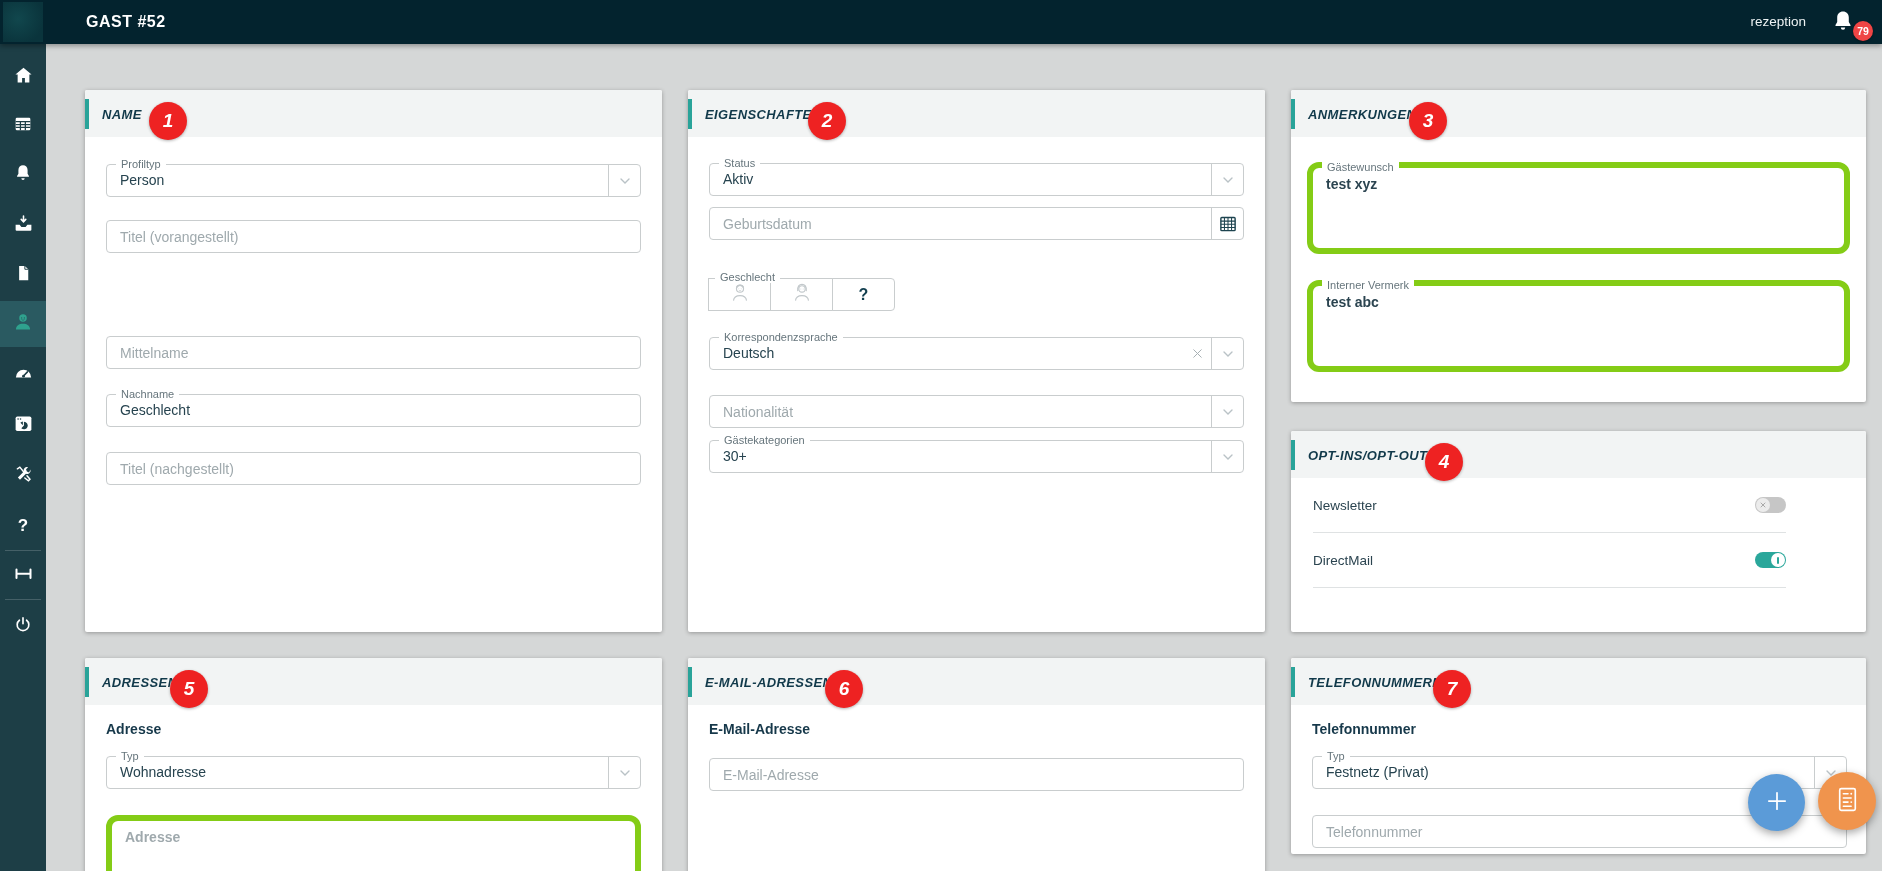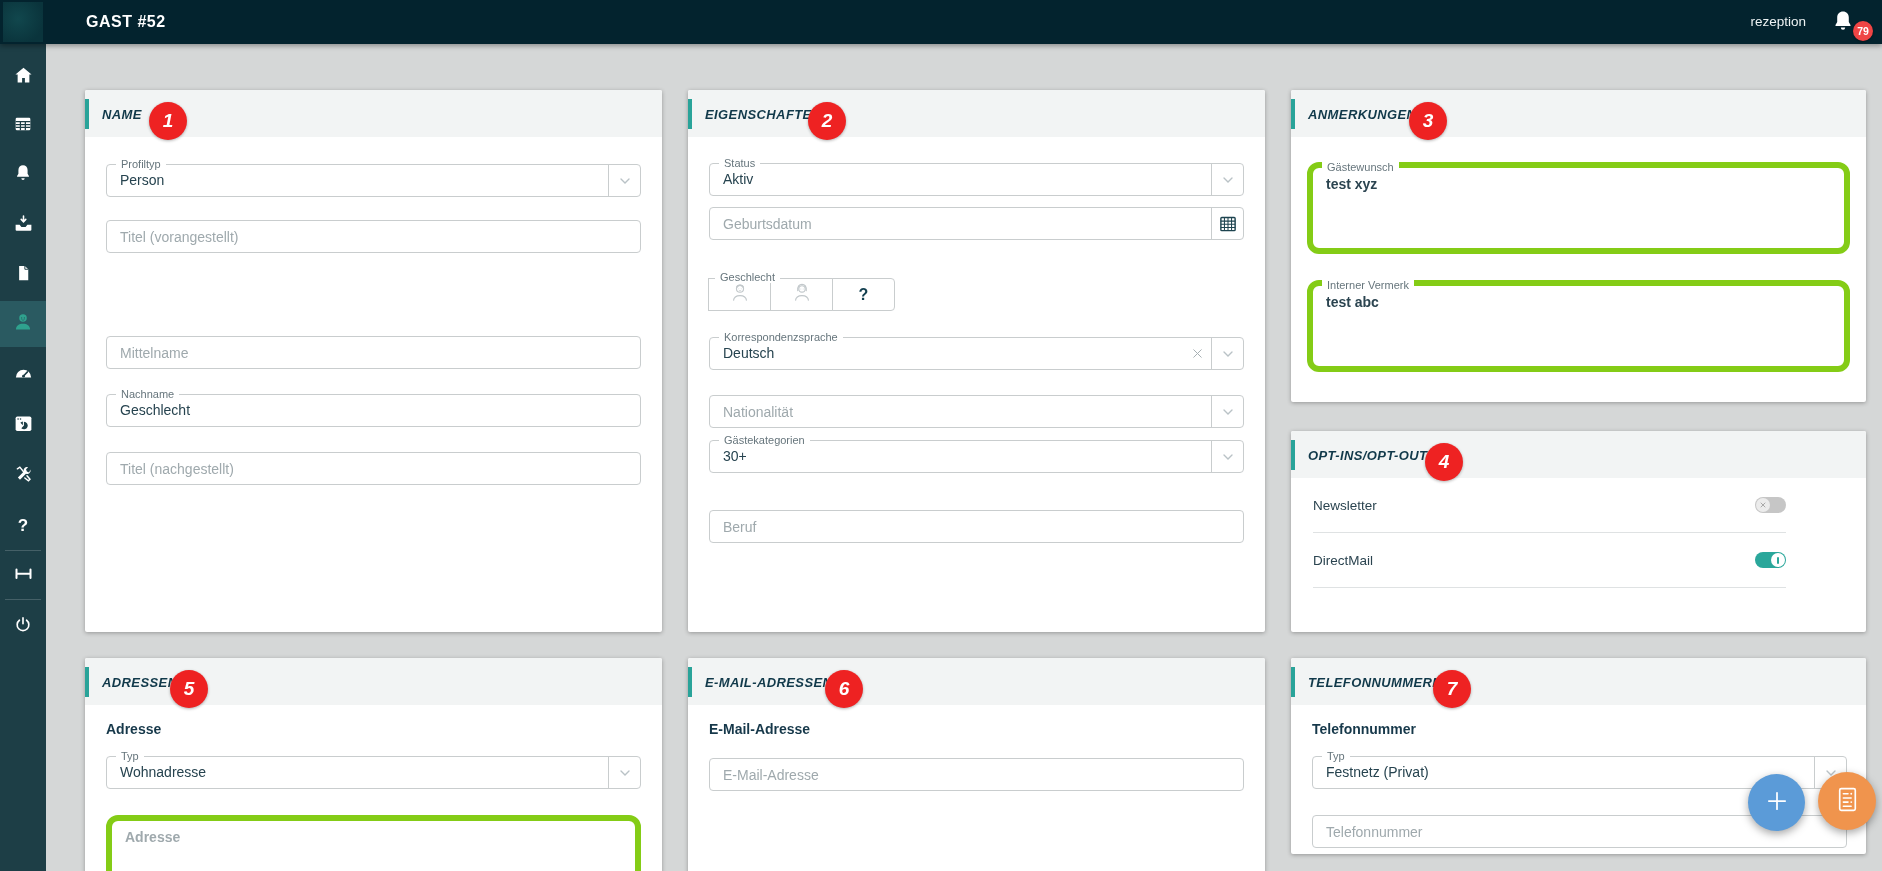--- a/index.html
+++ b/index.html
@@ -287,23 +287,20 @@
   </div>
   <div class="fld" style="top:350px">
     <span class="flabel">Gästekategorien</span>
     <span class="fvalue">30+</span>
     <span class="suffix">
         <svg width="16" height="16" viewBox="0 0 24 24">
           <path d="M6 9l6 6 6-6" fill="none" stroke="#b9c2c6" stroke-width="2" stroke-linecap="round"></path>
         </svg>
       </span>
   </div>
-  <div class="fld" style="top:420px">
-    <input placeholder="Beruf" style="">
-  </div>
 </div>
 
 <div class="card" id="card-anmerkungen">
   <div class="card-header">
     <div class="accent"></div>
     <div class="card-title">ANMERKUNGEN</div>
     <div class="badge" style="left:118px">3</div>
   </div>
   <div class="tarea-wrap" style="left:16px;top:72px;width:543px;height:92px">
     <span class="flabel">Gästewunsch</span>

